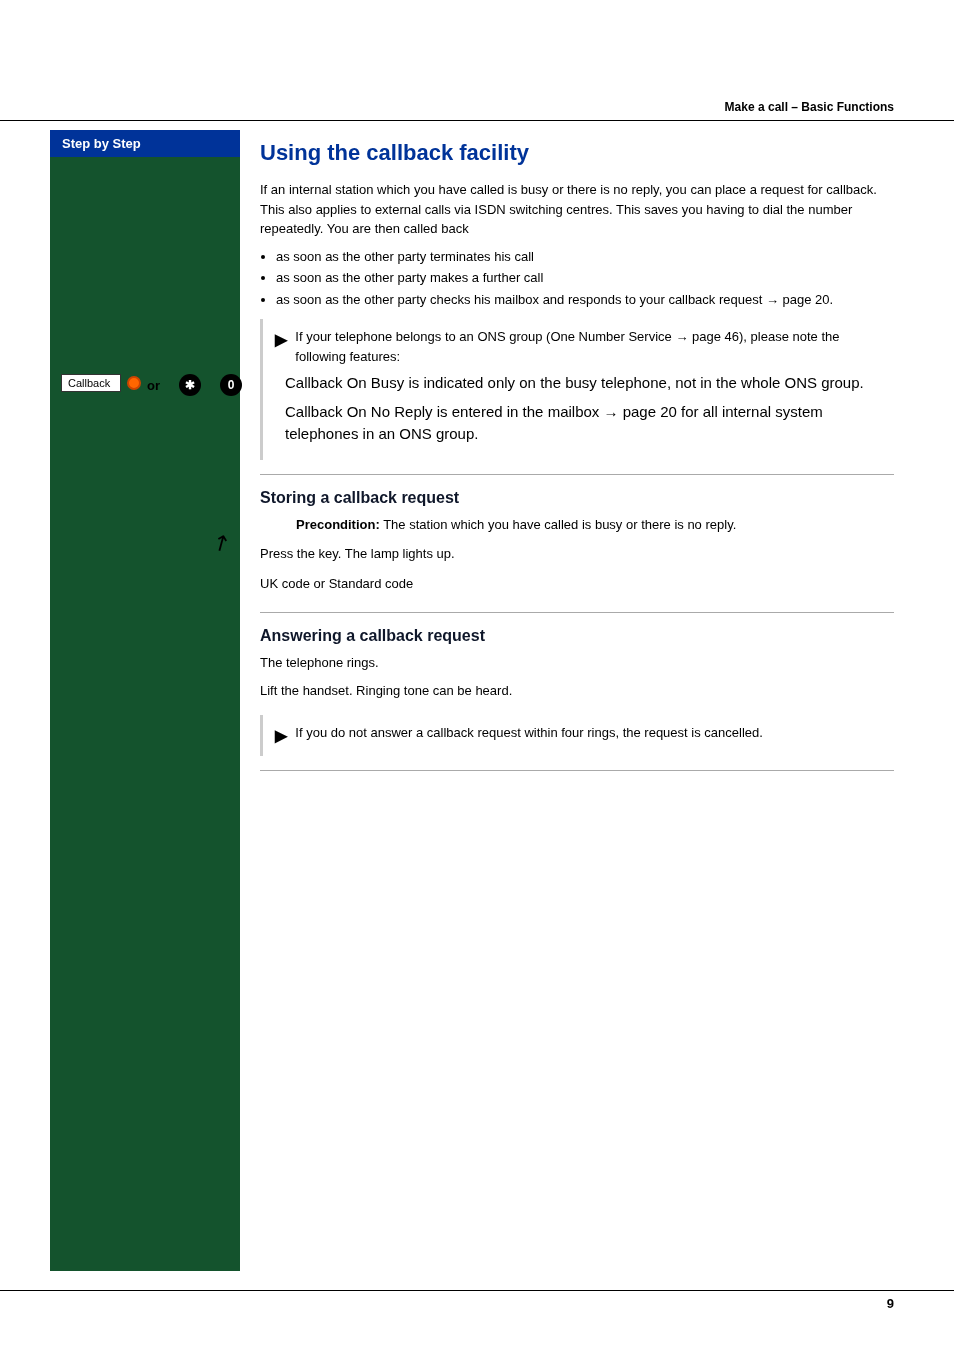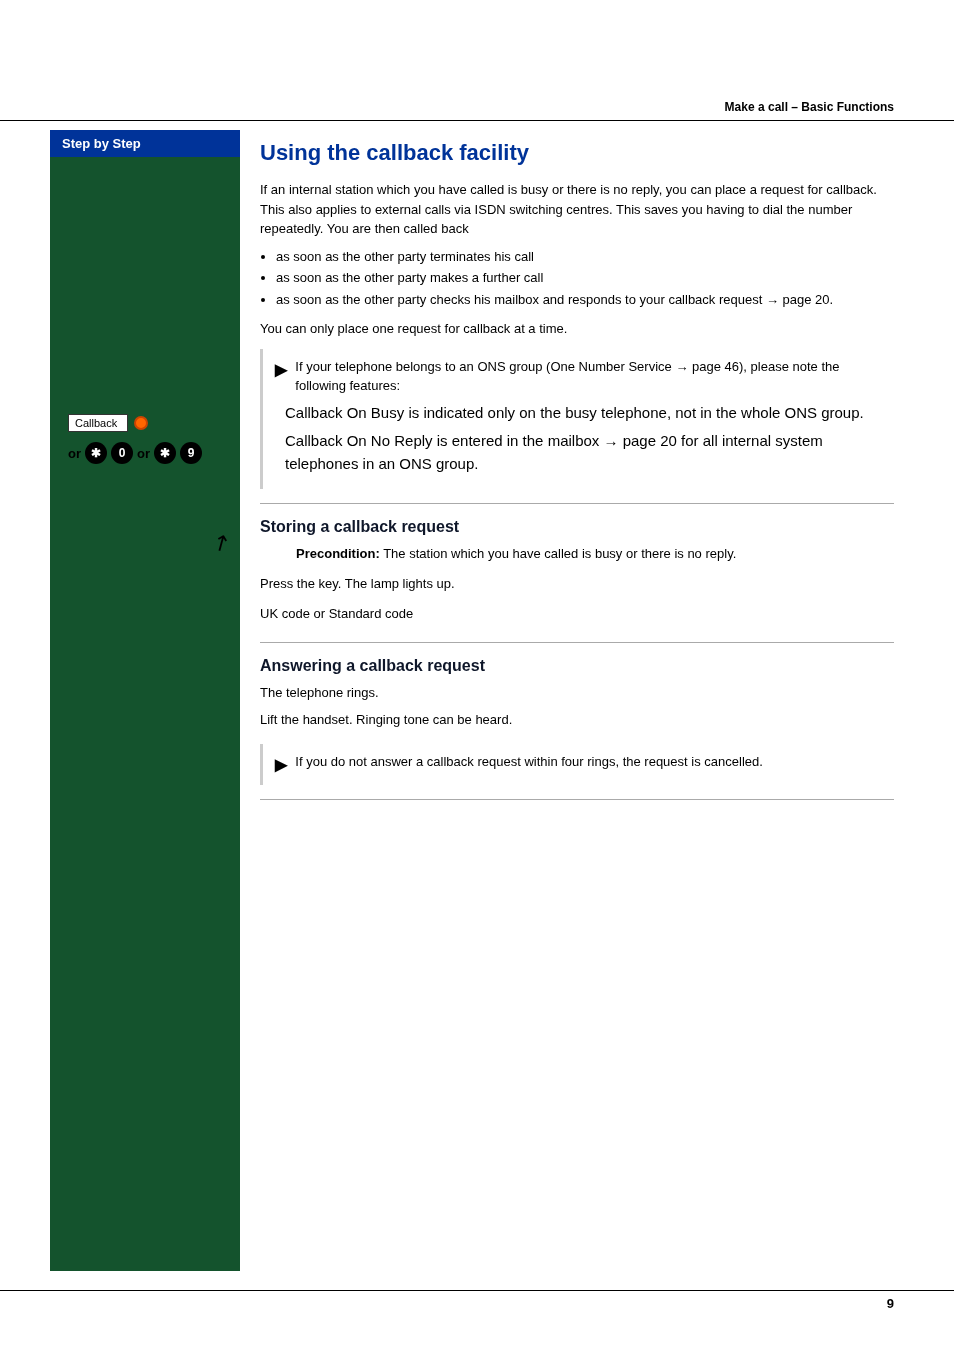--- a/index.html
+++ b/index.html
@@ -64,24 +64,22 @@
       margin: 0;
     }
 
     
     .callback-key-area {
       position: absolute;
       top: 370px;
       left: 50px;
       width: 190px;
       display: flex;
-      flex-direction: column;
       gap: 6px;
-      padding: 0 18px;
-      margin-top: 44px;
+      padding: 0 11px;
     }
 
     .callback-key {
       display: flex;
       align-items: center;
       gap: 6px;
     }
 
     .key-box {
       border: 1px solid #333;
@@ -101,21 +99,21 @@
 
     .led-lit {
       background: #ff6600;
       border: 2px solid #cc4400;
     }
 
     
     .code-row {
       display: flex;
       align-items: center;
-      gap: 4px;
+      gap: 19px;
       font-size: 13px;
       font-weight: bold;
       margin-top: 4px;
     }
 
     .star-circle {
       display: inline-flex;
       align-items: center;
       justify-content: center;
       width: 22px;
@@ -308,21 +306,20 @@
     <h1 class="page-title">Using the callback facility</h1>
 
     <p class="intro-text">If an internal station which you have called is busy or there is no reply, you can place a request for callback. This also applies to external calls via ISDN switching centres. This saves you having to dial the number repeatedly. You are then called back</p>
 
     <ul class="bullet-list">
       <li>as soon as the other party terminates his call</li>
       <li>as soon as the other party makes a further call</li>
       <li>as soon as the other party checks his mailbox and responds to your callback request → page 20.</li>
     </ul>
 
-    <p class="intro-text">You can only place one request for callback at a time.</p>
 
     <div class="info-box">
       <div class="info-box-inner">
         <span class="arrow-icon">▶</span>
         <span class="info-text">If your telephone belongs to an ONS group (One Number Service → page 46), please note the following features:</span>
       </div>
       <p class="ons-note">Callback On Busy is indicated only on the busy telephone, not in the whole ONS group.</p>
       <p class="ons-note">Callback On No Reply is entered in the mailbox → page 20 for all internal system telephones in an ONS group.</p>
     </div>
 

